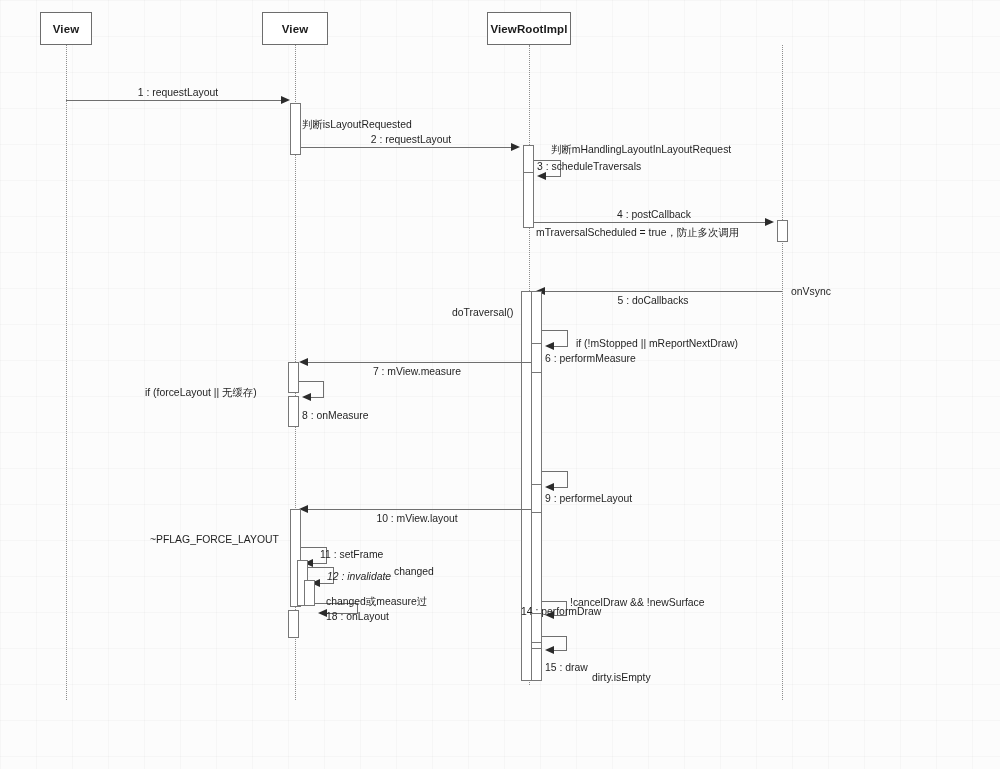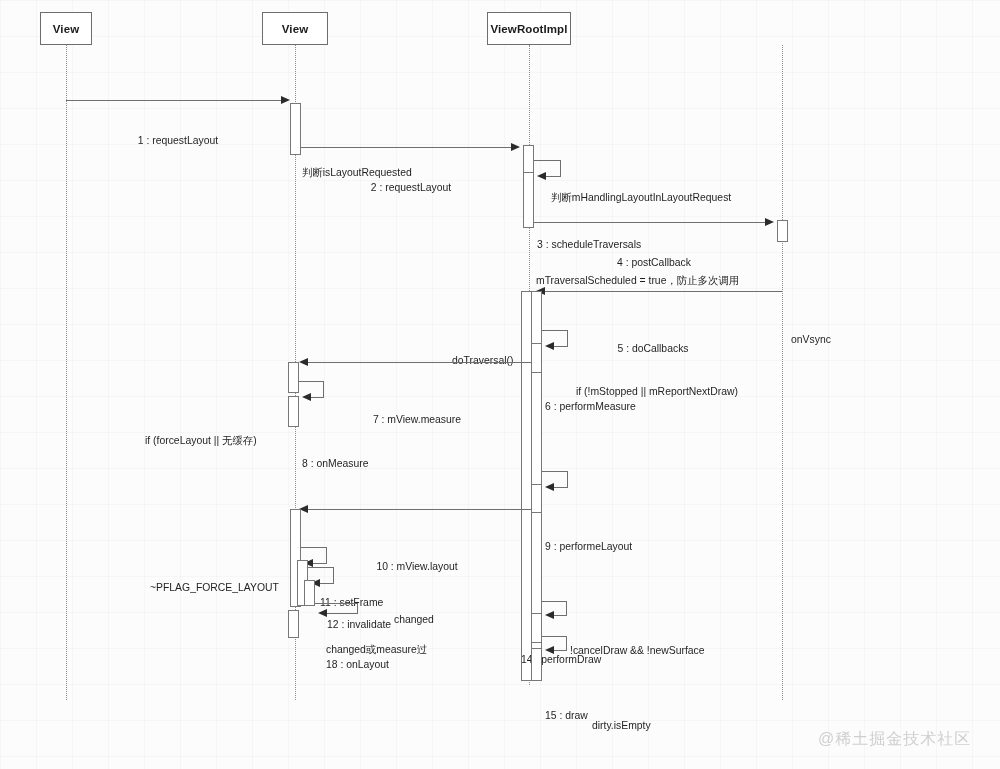--- a/index.html
+++ b/index.html
@@ -74,21 +74,20 @@
     border-bottom: 4.6px solid transparent;
     border-right: 9px solid #2b2b2b;
   }
   
   .label {
     position: absolute;
     font-size: 10.4px;
     color: #1f1f1f;
     white-space: pre;
     line-height: 13px;
-    margin-top: 48px;
   }
   .label.center { transform: translateX(-50%); }
   .watermark {
     position: absolute;
     font-size: 16px;
     color: #cfcfcf;
     white-space: pre;
     letter-spacing: 1px;
   }
 </style>
@@ -126,21 +125,21 @@
   <div class="label center" style="left:411px; top:133px;">2 : requestLayout</div>
 
   <div class="activation" style="left:523px; top:145px; width:11px; height:30px;"></div>
 
   <div class="label" style="left:551px; top:143px;">判断mHandlingLayoutInLayoutRequest</div>
 
   <div class="msg-line" style="left:534px; top:160px; width:27px;"></div>
   <div class="msg-vline" style="left:560px; top:160px; height:16px;"></div>
   <div class="msg-line" style="left:544px; top:176px; width:17px;"></div>
   <div class="arrow-left" style="left:537px; top:171.5px;"></div>
-  <div class="label" style="left:537px; top:190px;">3 : scheduleTraversals</div>
+  <div class="label" style="left:537px; top:160px;">3 : scheduleTraversals</div>
 
   <div class="activation" style="left:523px; top:172px; width:11px; height:56px;"></div>
 
   <div class="msg-line" style="left:534px; top:222px; width:232px;"></div>
   <div class="arrow-right" style="left:765px; top:217.5px;"></div>
   <div class="label center" style="left:654px; top:208px;">4 : postCallback</div>
 
   <div class="activation" style="left:777px; top:220px; width:11px; height:22px;"></div>
 
   <div class="label" style="left:536px; top:226px;">mTraversalScheduled = true，防止多次调用</div>
@@ -205,21 +204,21 @@
   <div class="msg-line" style="left:311px; top:563px; width:16px;"></div>
   <div class="arrow-left" style="left:304px; top:558.5px;"></div>
   <div class="label" style="left:320px; top:548px;">11 : setFrame</div>
 
   <div class="activation" style="left:297px; top:560px; width:11px; height:46px;"></div>
 
   <div class="msg-line" style="left:308px; top:567px; width:26px;"></div>
   <div class="msg-vline" style="left:333px; top:567px; height:16px;"></div>
   <div class="msg-line" style="left:318px; top:583px; width:16px;"></div>
   <div class="arrow-left" style="left:311px; top:578.5px;"></div>
-  <div class="label" style="left:327px; top:570px;">12 : invalidate</div>
+  <div class="label" style="left:327px; top:570px;font-style:italic;">12 : invalidate</div>
 
   <div class="label" style="left:394px; top:565px;">changed</div>
 
   <div class="activation" style="left:304px; top:580px; width:11px; height:26px;"></div>
 
   <div class="msg-line" style="left:315px; top:603px; width:43px;"></div>
   <div class="msg-vline" style="left:357px; top:603px; height:10px;"></div>
   <div class="msg-line" style="left:325px; top:613px; width:33px;"></div>
   <div class="arrow-left" style="left:318px; top:608.5px;"></div>
   <div class="label" style="left:326px; top:610px;">18 : onLayout</div>
@@ -241,15 +240,14 @@
   <div class="msg-line" style="left:542px; top:636px; width:25px;"></div>
   <div class="msg-vline" style="left:566px; top:636px; height:14px;"></div>
   <div class="msg-line" style="left:552px; top:650px; width:15px;"></div>
   <div class="arrow-left" style="left:545px; top:645.5px;"></div>
   <div class="label" style="left:545px; top:661px;">15 : draw</div>
 
   <div class="activation" style="left:531px; top:648px; width:11px; height:33px;"></div>
 
   <div class="label" style="left:592px; top:671px;">dirty.isEmpty</div>
 
-  <div class="watermark" style="left:818px; top:729px;">@稀土掘金技术社区</div>
 
 </div>
 
 </body></html>

